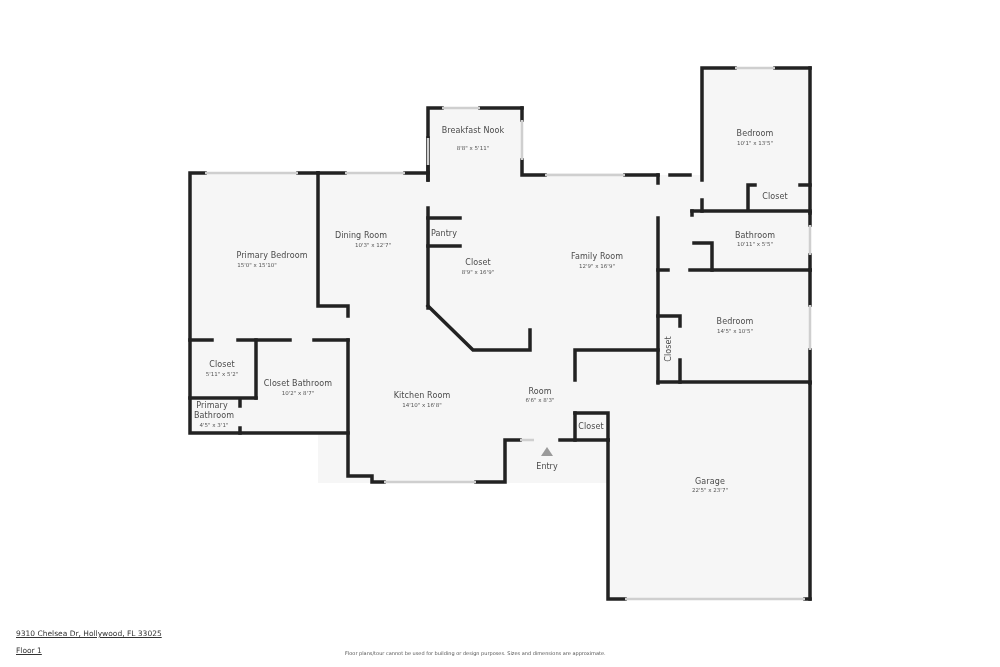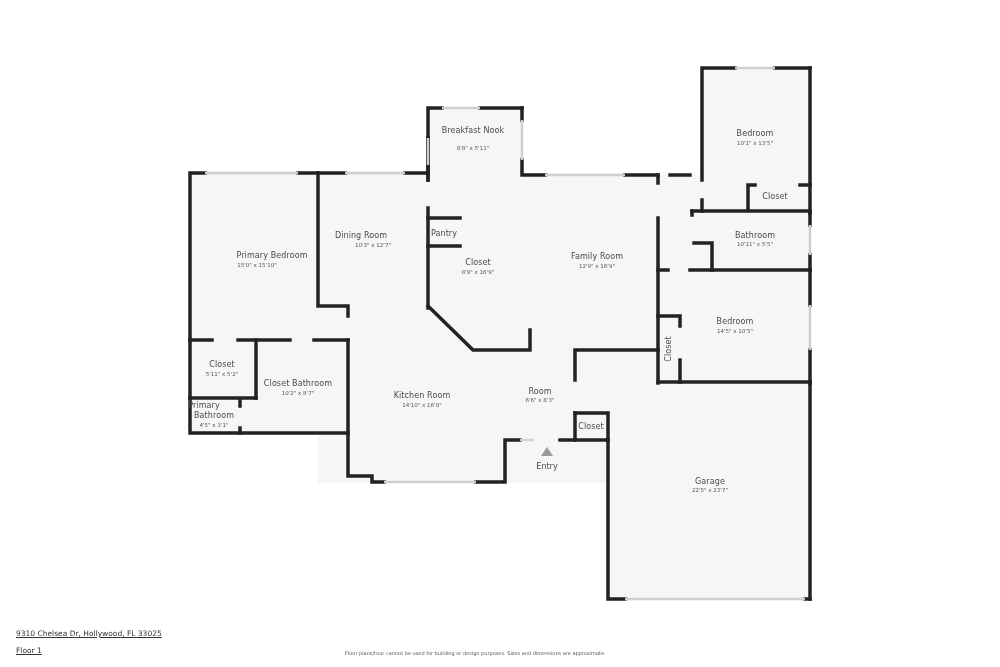--- a/index.html
+++ b/index.html
@@ -142,21 +142,21 @@
 <div class="room-dim" style="left:735px;top:331px">14'5" x 10'5"</div>
 
 <div class="room-name rot" style="left:668px;top:349px">Closet</div>
 
 <div class="room-name" style="left:222px;top:364px">Closet</div>
 <div class="room-dim" style="left:222px;top:374px">5'11" x 5'2"</div>
 
 <div class="room-name" style="left:298px;top:383px">Closet Bathroom</div>
 <div class="room-dim" style="left:298px;top:393px">10'2" x 8'7"</div>
 
-<div class="room-name" style="left:204px;top:405px">Primary</div>
+<div class="room-name" style="left:212px;top:405px">Primary</div>
 <div class="room-name" style="left:214px;top:415px">Bathroom</div>
 <div class="room-dim" style="left:214px;top:425px">4'5" x 3'1"</div>
 
 <div class="room-name" style="left:422px;top:395px">Kitchen Room</div>
 <div class="room-dim" style="left:422px;top:405px">14'10" x 16'8"</div>
 
 <div class="room-name" style="left:540px;top:391px">Room</div>
 <div class="room-dim" style="left:540px;top:400px">6'6" x 8'3"</div>
 
 <div class="room-name" style="left:591px;top:426px">Closet</div>

